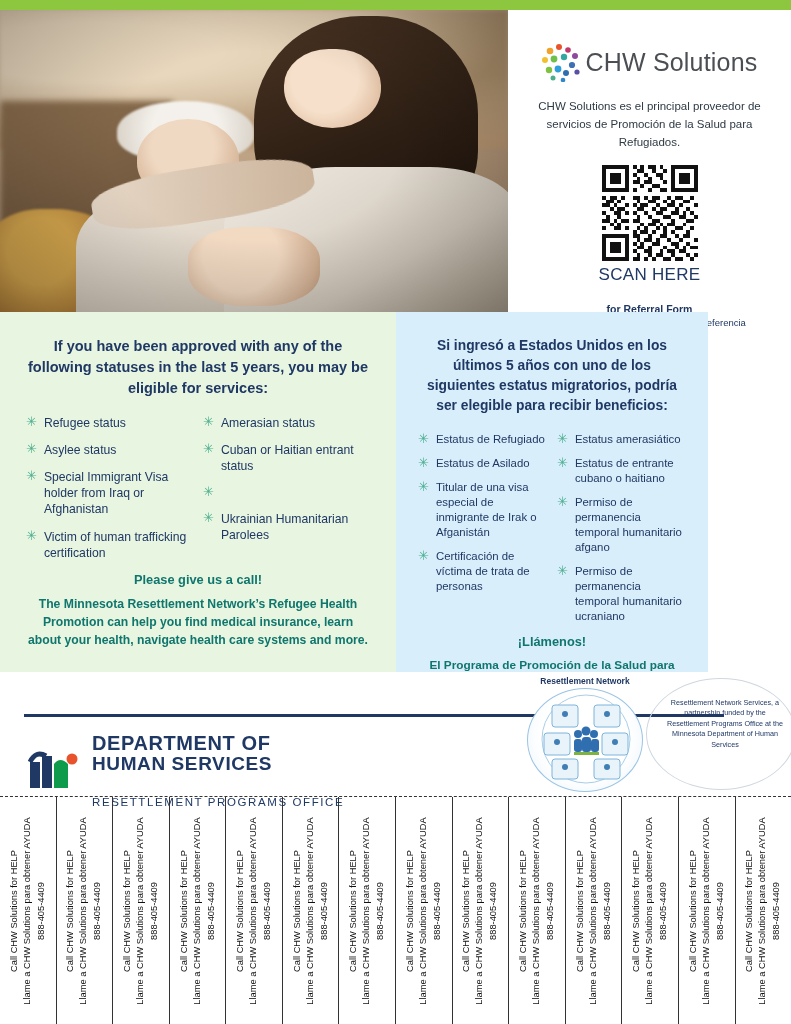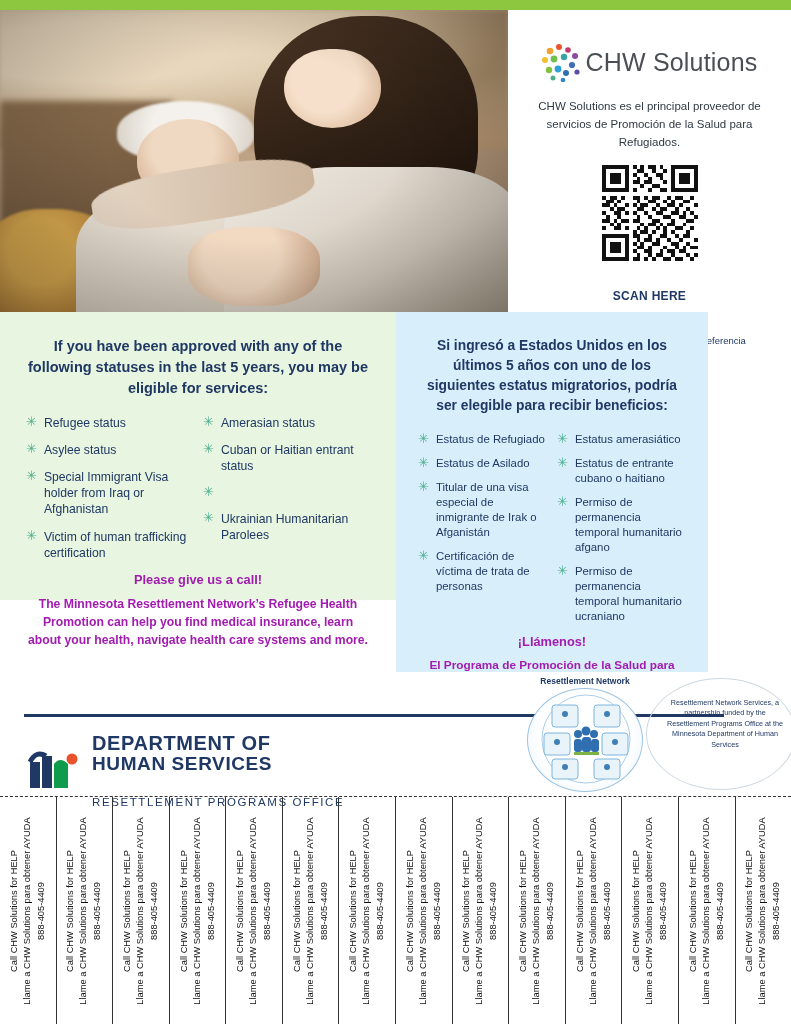--- a/index.html
+++ b/index.html
@@ -102,28 +102,28 @@
   .logo-mark { width: 44px; height: 40px; position: relative; }
   .logo-text {
     font-size: 25px; color: #4b4f54; letter-spacing: .2px; font-weight: 400;
   }
   .brand-desc {
     margin-top: 16px; font-size: 11.5px; color: #2f3a44; line-height: 1.55;
   }
   .qr-wrap { margin-top: 14px; display:flex; justify-content:center; }
   .qr { width: 96px; height: 96px; display:block; }
   .scan-here {
-    margin-top: 28px; font-size: 12px; font-weight: bold; color: #1f3864; letter-spacing:.3px;
+    margin-top: 4px; font-size: 17px; font-weight: normal; color: #1f3864; letter-spacing:.3px;
   }
   .scan-sub { font-size: 10.5px; font-weight: bold; color: #1f3864; margin-top: 18px;}
   .scan-sub2 { font-size: 9.5px; color: #1f3864; margin-top: 2px;}
 
   
   .col-en {
-    position: absolute; top: 312px; left: 0; width: 396px; height: 288px;
+    position: absolute; top: 312px; left: 0; width: 396px; height: 360px;
     background: #e8f5e0; padding: 24px 26px 0 26px;
   }
   .col-es {
     position: absolute; top: 312px; left: 396px; width: 312px; height: 360px;
     background: #d9eefb; padding: 24px 22px 0 22px;
   }
   .col-head {
     text-align: center; font-size: 14.5px; font-weight: bold; color: #1f3864; line-height: 1.45;
   }
   .col-es .col-head { font-size: 13.8px; }
@@ -133,21 +133,21 @@
   .bul-col { flex: 1; }
   .bul {
     display: flex; gap: 7px; align-items: flex-start; margin-bottom: 11px;
     font-size: 12.2px; color: #1f3864; line-height: 1.32;
   }
   .col-es .bul { font-size: 11.4px; margin-bottom: 9px; }
   .aster {
     color: #4caf8f; font-size: 13px; line-height: 1.1; flex: 0 0 auto;
   }
   .col-foot {
-    text-align: center; color: #a21caf;
+    text-align: center; color: #0f766e;
   }
   .foot-lead { font-weight: bold; font-size: 12.8px; margin-bottom: 8px; }
   .foot-body { font-size: 12.2px; font-weight: bold; line-height: 1.5; }
   .col-es .foot-body { font-size: 11.8px; }
 
   
   .footer {
     position: absolute; top: 672px; left: 0; width: 791px; height: 124px; background:#fff;
   }
   .footer-rule {

